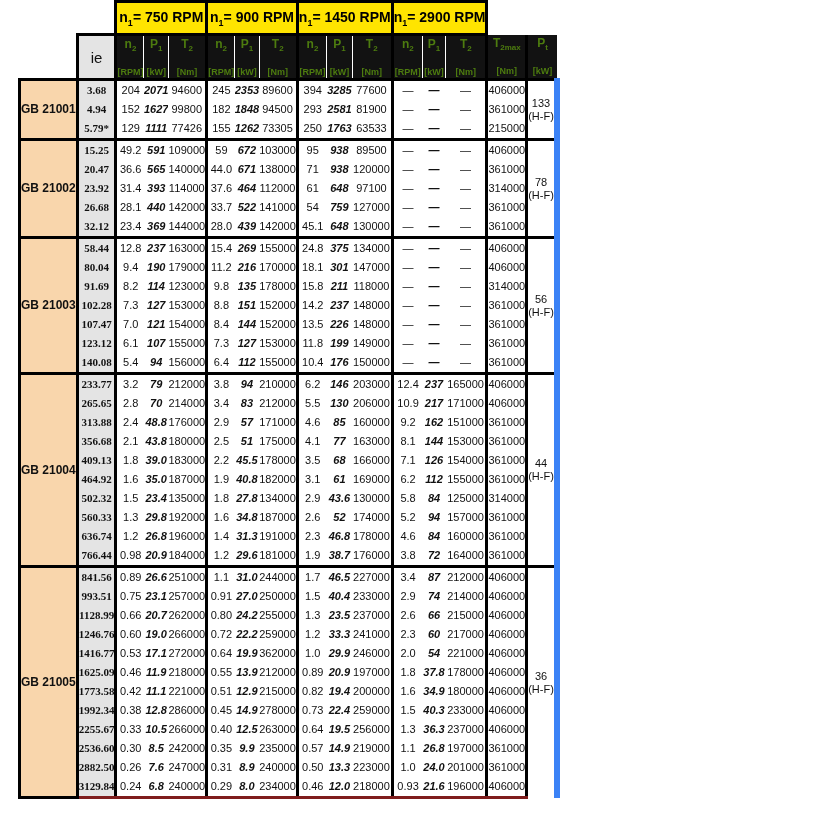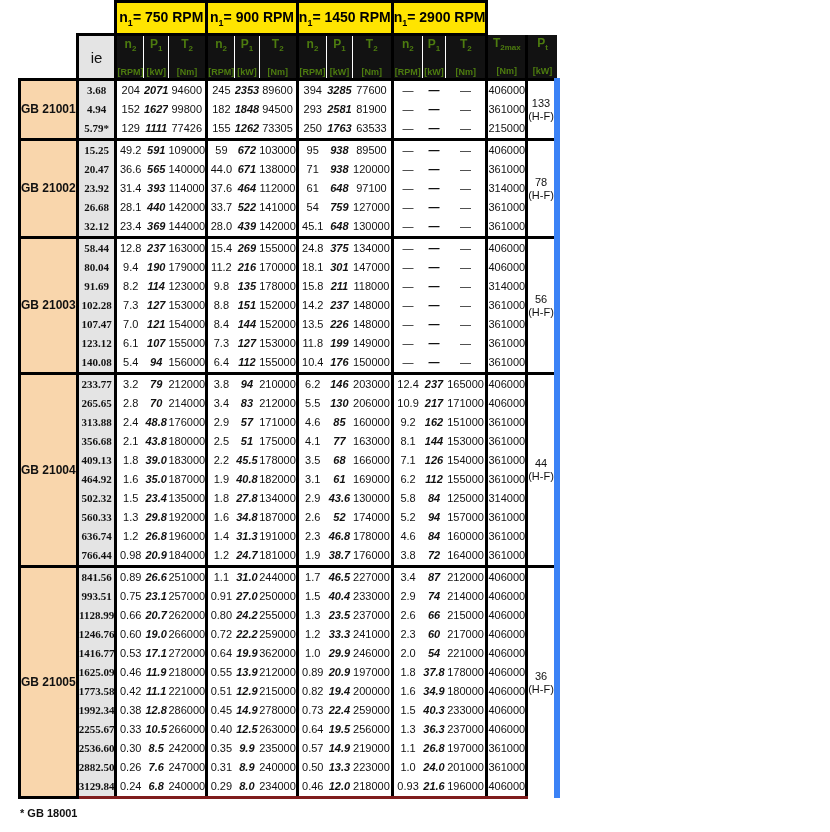--- a/index.html
+++ b/index.html
@@ -451,21 +451,21 @@
           <td class="p1">84</td>
           <td>160000</td>
           <td class="t2max">361000</td>
         </tr>
         <tr class="">
           <td class="ie">766.44</td>
           <td class="gl">0.98</td>
           <td class="p1">20.9</td>
           <td>184000</td>
           <td class="gl">1.2</td>
-          <td class="p1">24.7</td>
+          <td class="p1">29.6</td>
           <td>181000</td>
           <td class="gl">1.9</td>
           <td class="p1">38.7</td>
           <td>176000</td>
           <td class="gl">3.8</td>
           <td class="p1">72</td>
           <td>164000</td>
           <td class="t2max">361000</td>
         </tr>
         <tr class="gtop">
@@ -657,14 +657,13 @@
           <td class="gl">0.46</td>
           <td class="p1">12.0</td>
           <td>218000</td>
           <td class="gl">0.93</td>
           <td class="p1">21.6</td>
           <td>196000</td>
           <td class="t2max">406000</td>
         </tr>
       </tbody>
   </table>
-  <div class="footnote">* GB 18001</div>
 </div>
 
 </body></html>

